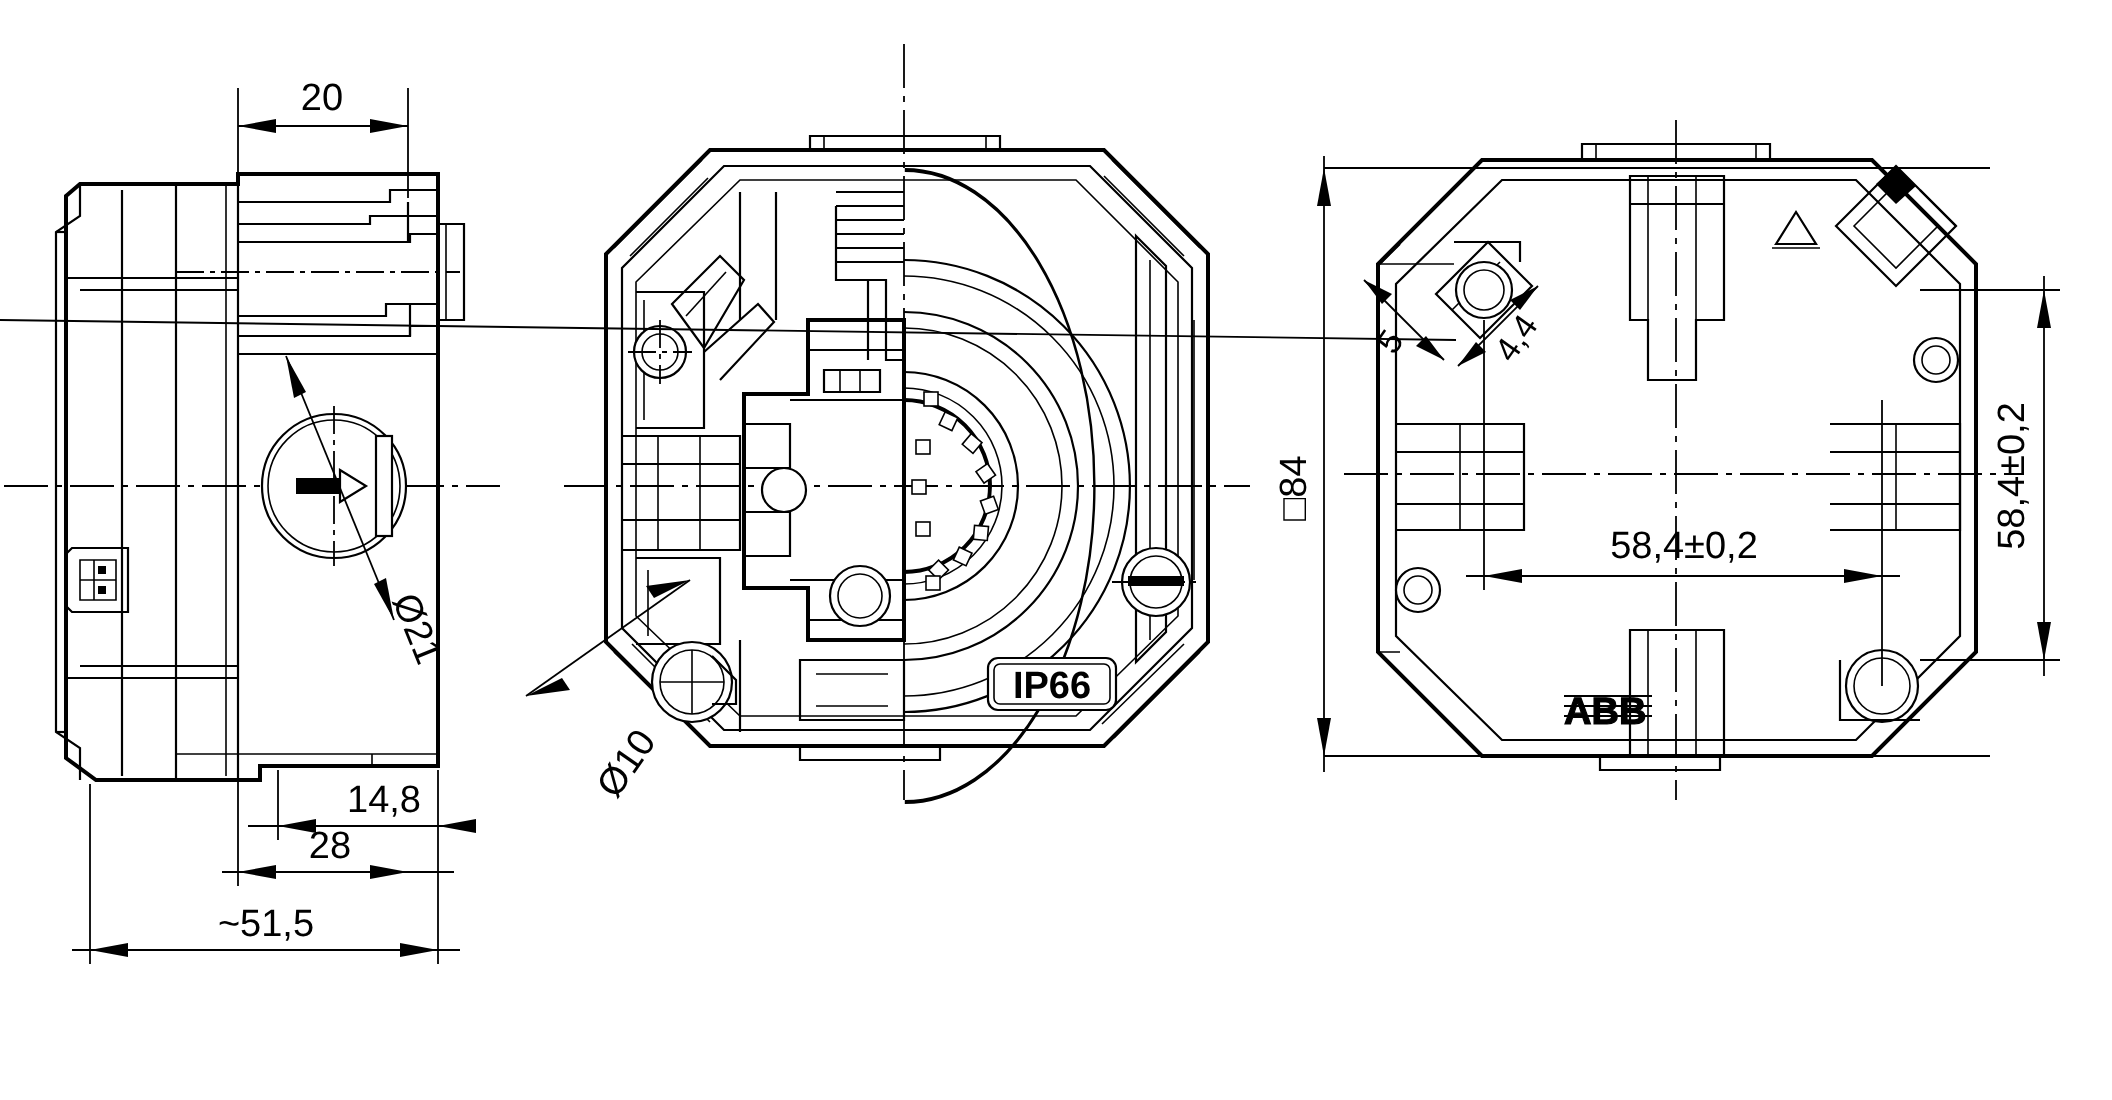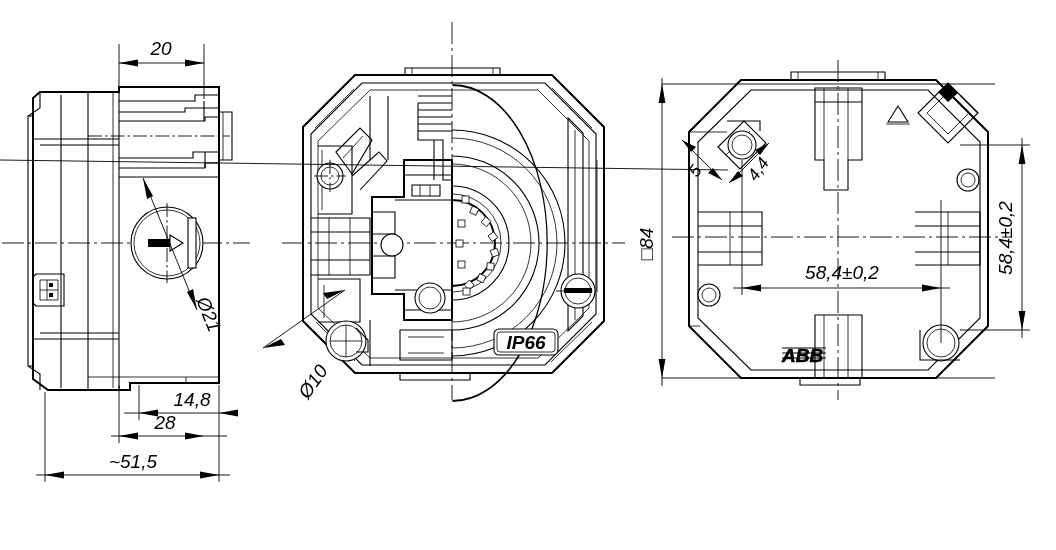--- a/index.html
+++ b/index.html
@@ -1,18 +1,18 @@
 <!DOCTYPE html>
 <html><head>
 <meta charset="utf-8">
 <title>Technical Drawing</title>
 <style>
   html,body{margin:0;padding:0;background:#ffffff;}
   body{font-family:"Liberation Sans", sans-serif;}
-  #stage{position:relative;width:1056px;height:550px;background:#ffffff;overflow:hidden;font-style:italic;}
+  #stage{position:relative;width:1056px;height:550px;background:#ffffff;overflow:hidden;}
   svg{display:block;}
   .dimtext{font-family:"Liberation Sans", sans-serif;font-size:19px;fill:#000;letter-spacing:0px;}
   .dimtext-sm{font-family:"Liberation Sans", sans-serif;font-size:17px;fill:#000;}
   .ln{fill:none;stroke:#000;stroke-width:1.1;}
   .ln-h{fill:none;stroke:#000;stroke-width:2.0;}
   .ln-t{fill:none;stroke:#000;stroke-width:0.8;}
   .dim{fill:none;stroke:#000;stroke-width:0.9;}
   .ctr{fill:none;stroke:#000;stroke-width:0.9;stroke-dasharray:22 4 3 4;}
   .ctr2{fill:none;stroke:#000;stroke-width:0.9;stroke-dasharray:14 3 2.5 3;}
   .fillw{fill:#ffffff;stroke:#000;stroke-width:1.1;}

